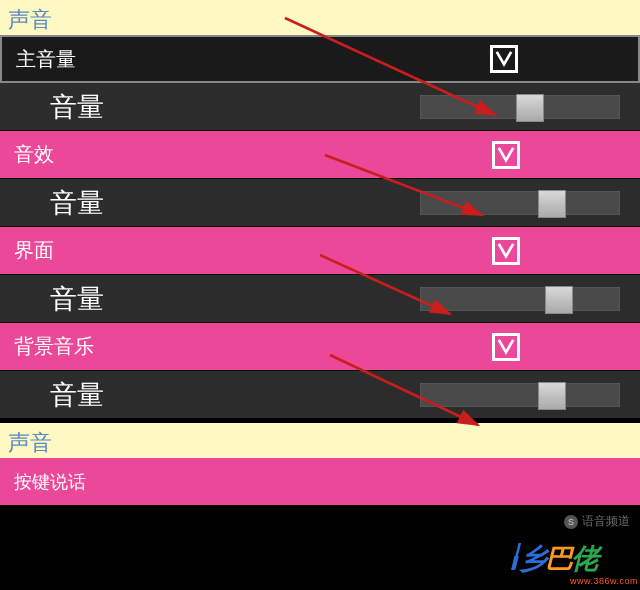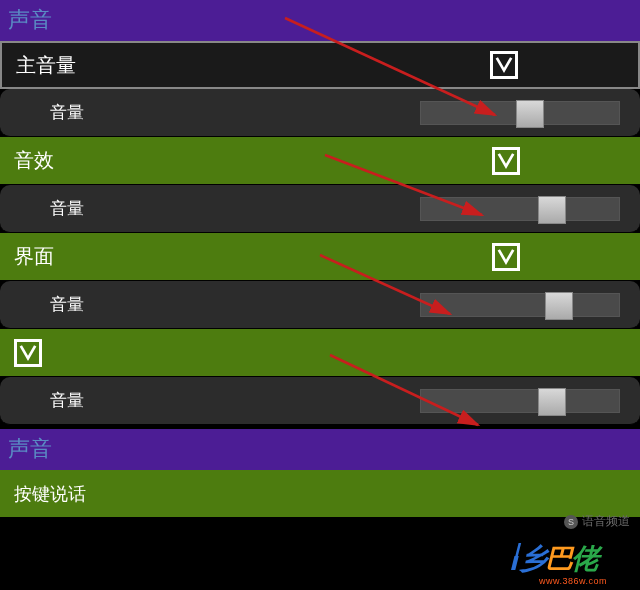--- a/index.html
+++ b/index.html
@@ -8,48 +8,47 @@
     height: 590px;
     background: #000;
     font-family: "Microsoft YaHei", "PingFang SC", sans-serif;
     color: #fff;
     overflow: hidden;
     position: relative;
   }
   .section-header {
     color: #5a8bc4;
     font-size: 22px;
-    padding: 5px 8px 6px 8px;
-    background: #4c1d95;
+    padding: 5px 8px 0 8px;
+    background: #fef9c3;
   }
   .row {
     display: flex;
     align-items: center;
     height: 48px;
     padding: 0 20px 0 14px;
     border-bottom: 1px solid #000;
     gap: 16px;
   }
   .row-main {
-    background: #4d7c0f;
+    background: #ec4899;
     font-size: 20px;
     color: #fff;
     justify-content: space-between;
   }
   .row-main.selected {
     border: 2px solid #888;
     background: #1a1a1a;
   }
   .row-sub {
     background: #2c2c2c;
-    font-size: 17px;
+    font-size: 27px;
     color: #fff;
     padding-left: 50px;
     justify-content: space-between;
-    border-radius: 10px;
   }
   .checkbox {
     width: 28px;
     height: 28px;
     border: 3px solid #fff;
     display: flex;
     align-items: center;
     justify-content: center;
     margin-right: 100px;
   }
@@ -108,21 +107,21 @@
     font-style: italic;
     letter-spacing: -2px;
     display: flex;
   }
   .logo .c1 { color: #2a6fd6; }
   .logo .c2 { color: #ff9a1f; }
   .logo .c3 { color: #2aa84a; }
   .logo .url {
     font-size: 9px;
     color: #ff5a1f;
-    text-align: center;
+    text-align: right;
     margin-top: -2px;
     letter-spacing: 0.5px;
   }
   .arrows {
     position: absolute;
     top: 0; left: 0;
     width: 640px; height: 590px;
     pointer-events: none;
   }
 </style>
@@ -170,20 +169,21 @@
   </span>
 </div>
 <div class="row row-sub">
   <span>音量</span>
   <div class="slider">
     <div class="slider-thumb" style="left: 123.84px;"></div>
   </div>
 </div>
 
 <div class="row row-main">
+  <span>背景音乐</span>
   <span class="checkbox">
     <svg viewBox="0 0 20 20">
         <path d="M2 2 L10 16 L18 2" stroke="#fff" stroke-width="3" fill="none"></path>
       </svg>
   </span>
 </div>
 <div class="row row-sub">
   <span>音量</span>
   <div class="slider">
     <div class="slider-thumb" style="left: 116.96px;"></div>

